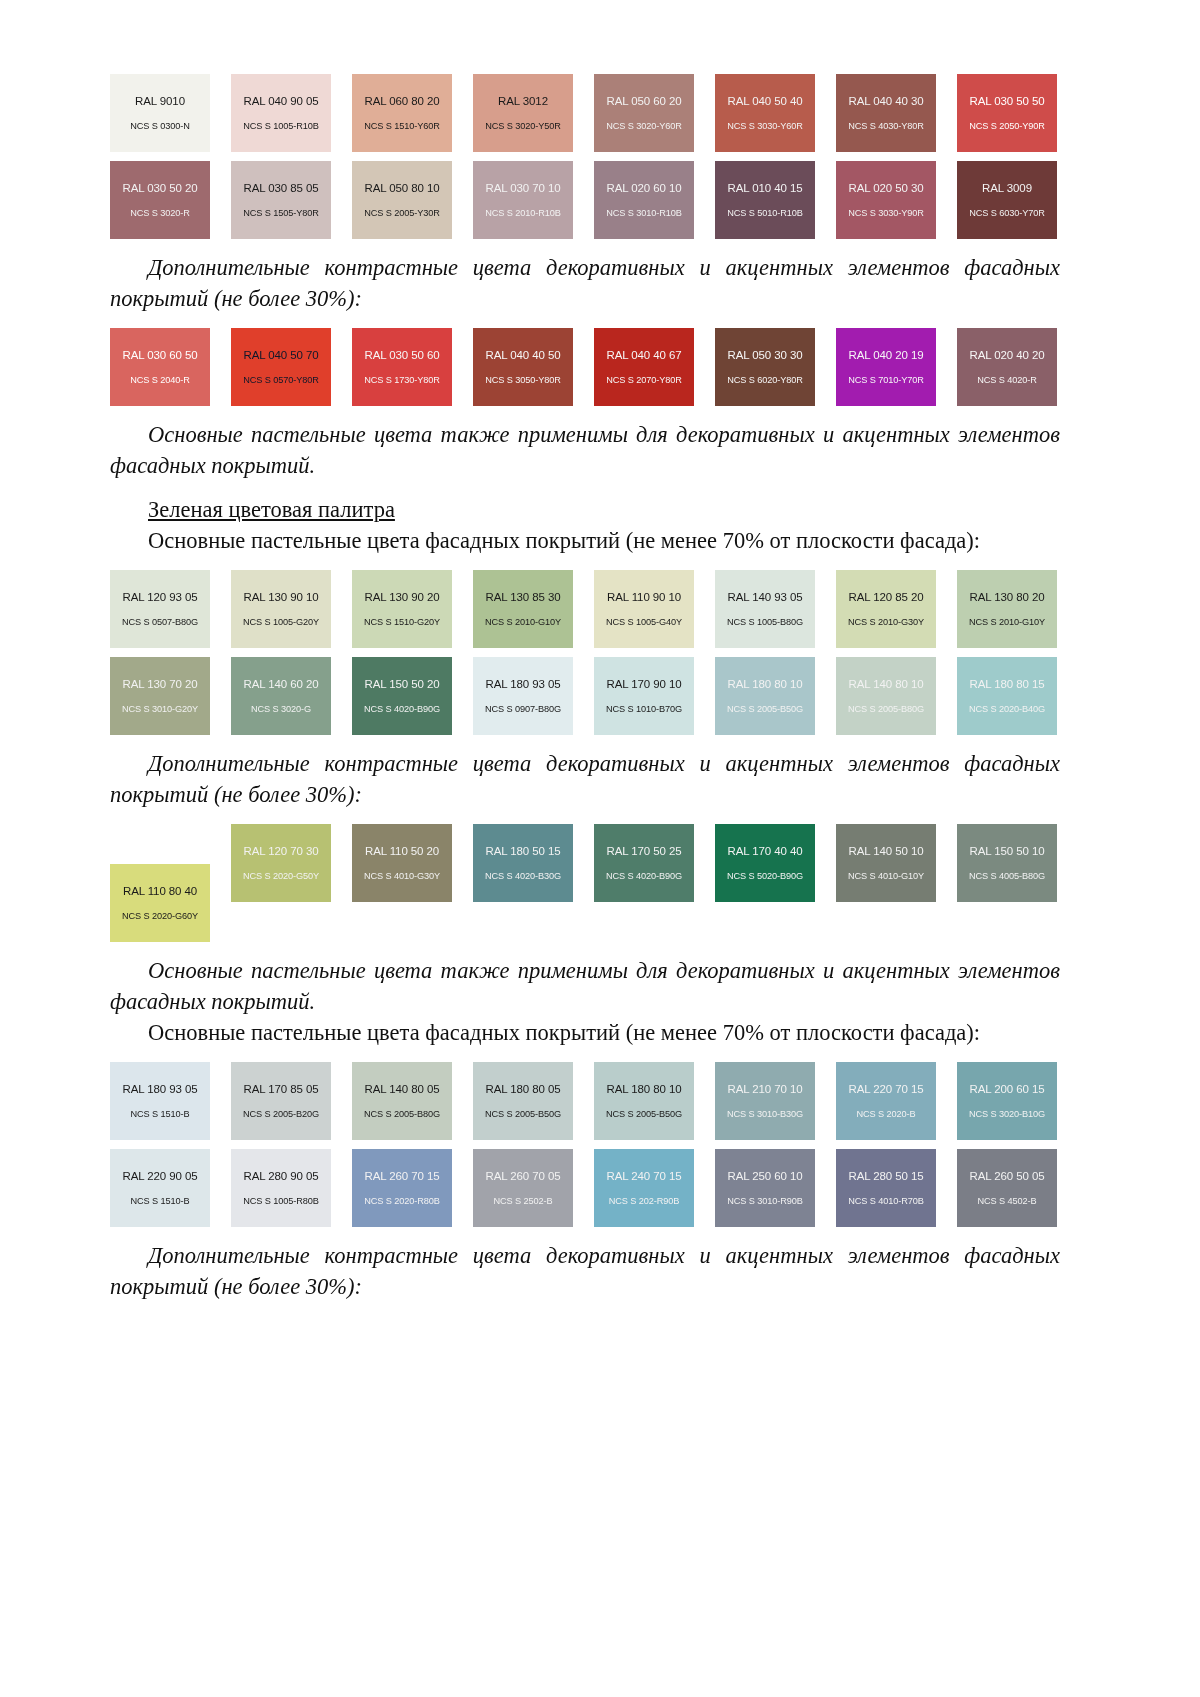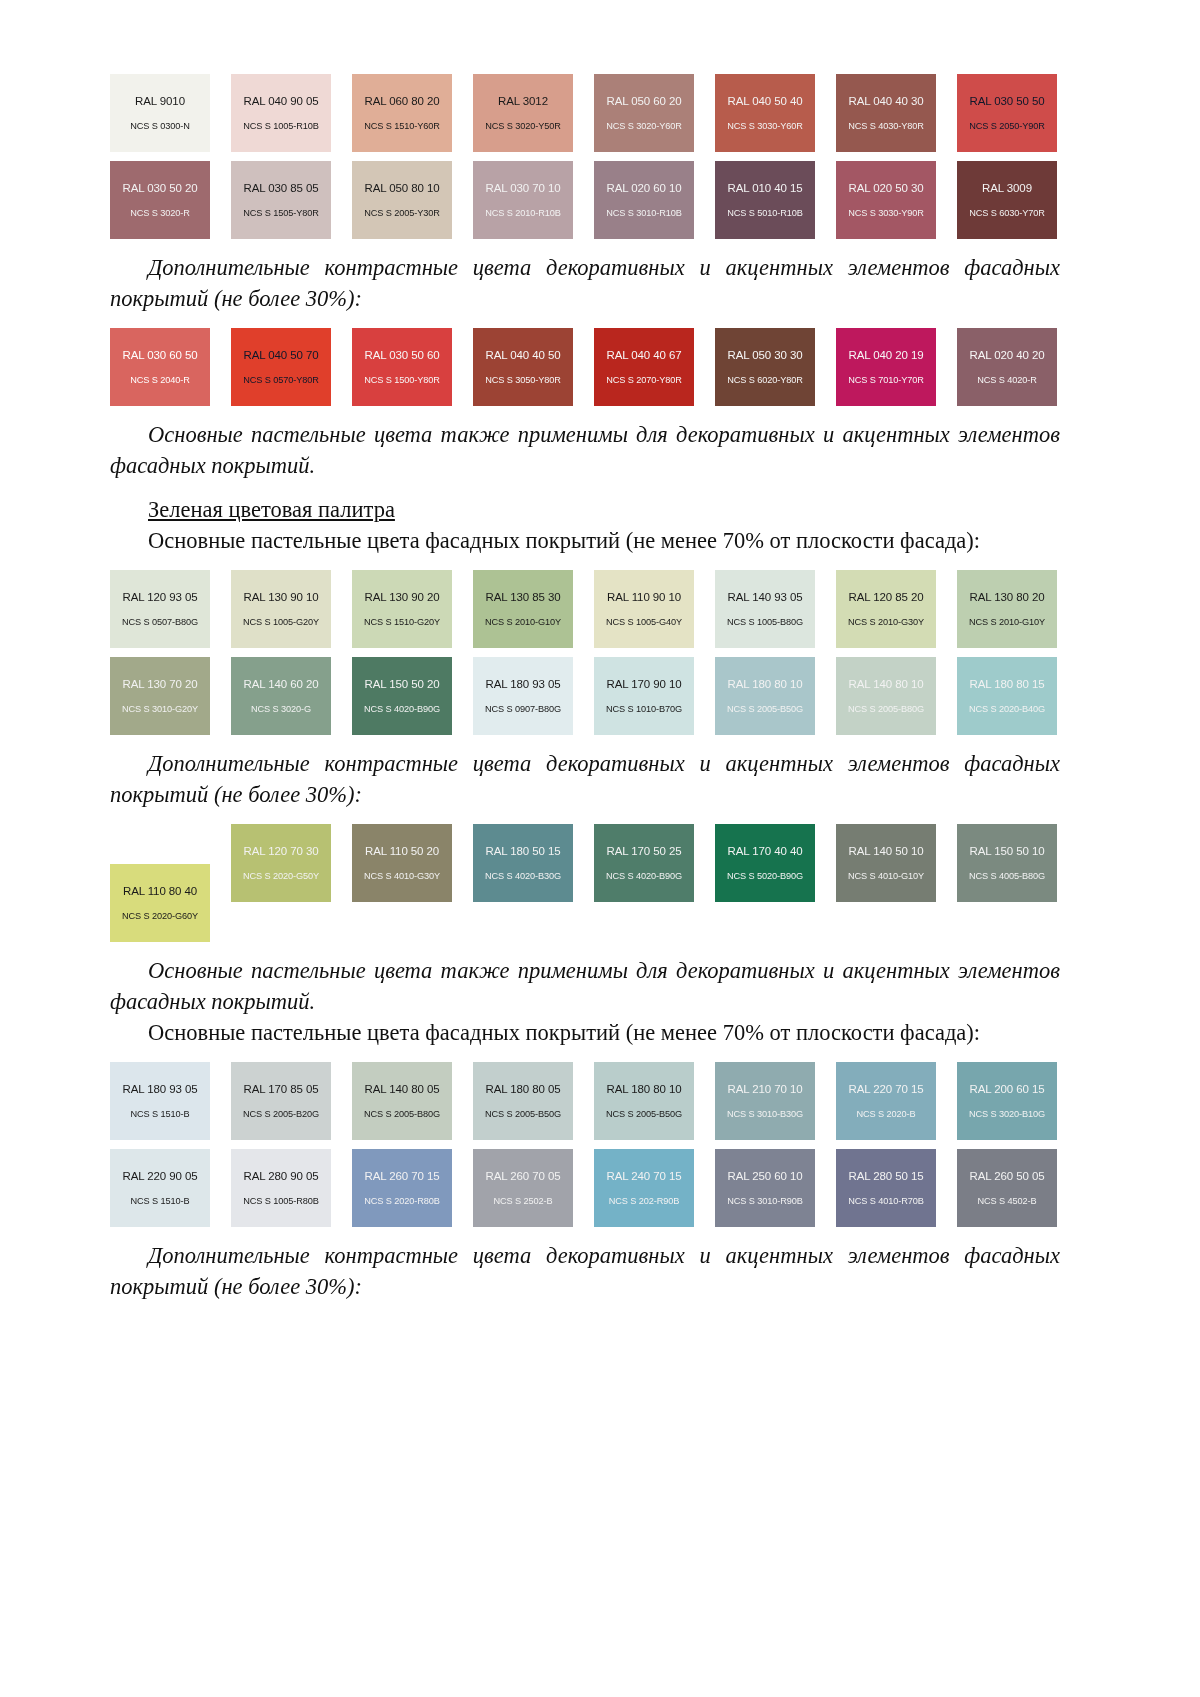--- a/index.html
+++ b/index.html
@@ -125,21 +125,21 @@
             <div class="ncs">NCS S 3020-Y60R</div>
           </div>
           <div class="swatch" style="background: rgb(183, 92, 76); color: rgb(242, 242, 242);">
             <div class="ral">RAL 040 50 40</div>
             <div class="ncs">NCS S 3030-Y60R</div>
           </div>
           <div class="swatch" style="background: rgb(149, 88, 79); color: rgb(242, 242, 242);">
             <div class="ral">RAL 040 40 30</div>
             <div class="ncs">NCS S 4030-Y80R</div>
           </div>
-          <div class="swatch" style="background: rgb(207, 76, 74); color: #0f172a;">
+          <div class="swatch" style="background: rgb(207, 76, 74); color: #ffffff;">
             <div class="ral">RAL 030 50 50</div>
             <div class="ncs">NCS S 2050-Y90R</div>
           </div>
         </div>
     </div>
 
     <div class="swatch-block tight">
       <div class="swatch-row">
           <div class="swatch" style="background: rgb(158, 106, 110); color: rgb(242, 242, 242);">
             <div class="ral">RAL 030 50 20</div>
@@ -183,35 +183,35 @@
           <div class="swatch" style="background: rgb(217, 101, 95); color: #ffffff;">
             <div class="ral">RAL 030 60 50</div>
             <div class="ncs">NCS S 2040-R</div>
           </div>
           <div class="swatch" style="background: rgb(224, 63, 43); color: #0f172a; align-items: center;">
             <div class="ral">RAL 040 50 70</div>
             <div class="ncs">NCS S 0570-Y80R</div>
           </div>
           <div class="swatch" style="background: rgb(216, 64, 63); color: rgb(247, 247, 247);">
             <div class="ral">RAL 030 50 60</div>
-            <div class="ncs">NCS S 1500-Y80R</div>
+            <div class="ncs">NCS S 1730-Y80R</div>
           </div>
           <div class="swatch" style="background: rgb(156, 67, 52); color: rgb(247, 247, 247);">
             <div class="ral">RAL 040 40 50</div>
             <div class="ncs">NCS S 3050-Y80R</div>
           </div>
           <div class="swatch" style="background: rgb(185, 38, 30); color: rgb(247, 247, 247);">
             <div class="ral">RAL 040 40 67</div>
             <div class="ncs">NCS S 2070-Y80R</div>
           </div>
           <div class="swatch" style="background: rgb(111, 68, 53); color: rgb(247, 247, 247);">
             <div class="ral">RAL 050 30 30</div>
             <div class="ncs">NCS S 6020-Y80R</div>
           </div>
-          <div class="swatch" style="background: #be185d; color: rgb(247, 247, 247);">
+          <div class="swatch" style="background: #a21caf; color: rgb(247, 247, 247);">
             <div class="ral">RAL 040 20 19</div>
             <div class="ncs">NCS S 7010-Y70R</div>
           </div>
           <div class="swatch" style="background: rgb(138, 96, 104); color: rgb(247, 247, 247);">
             <div class="ral">RAL 020 40 20</div>
             <div class="ncs">NCS S 4020-R</div>
           </div>
         </div>
     </div>
 

